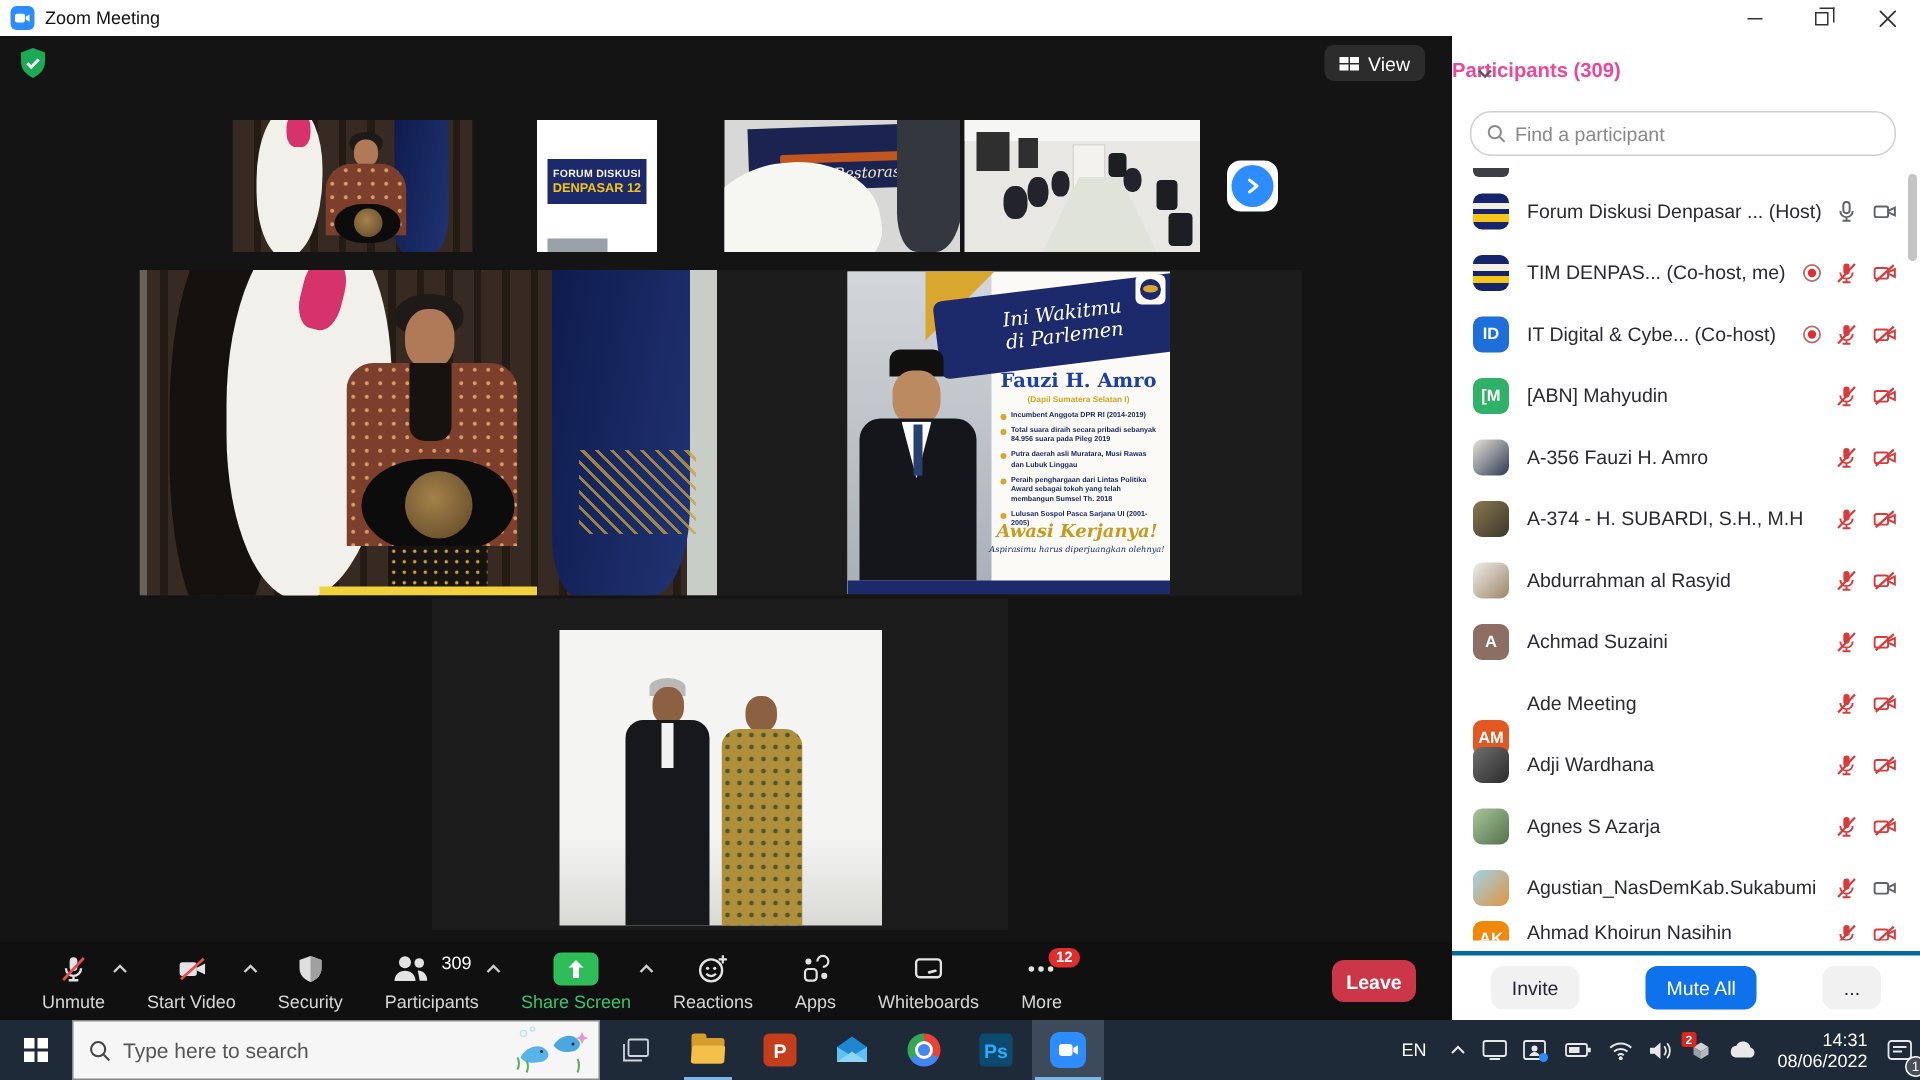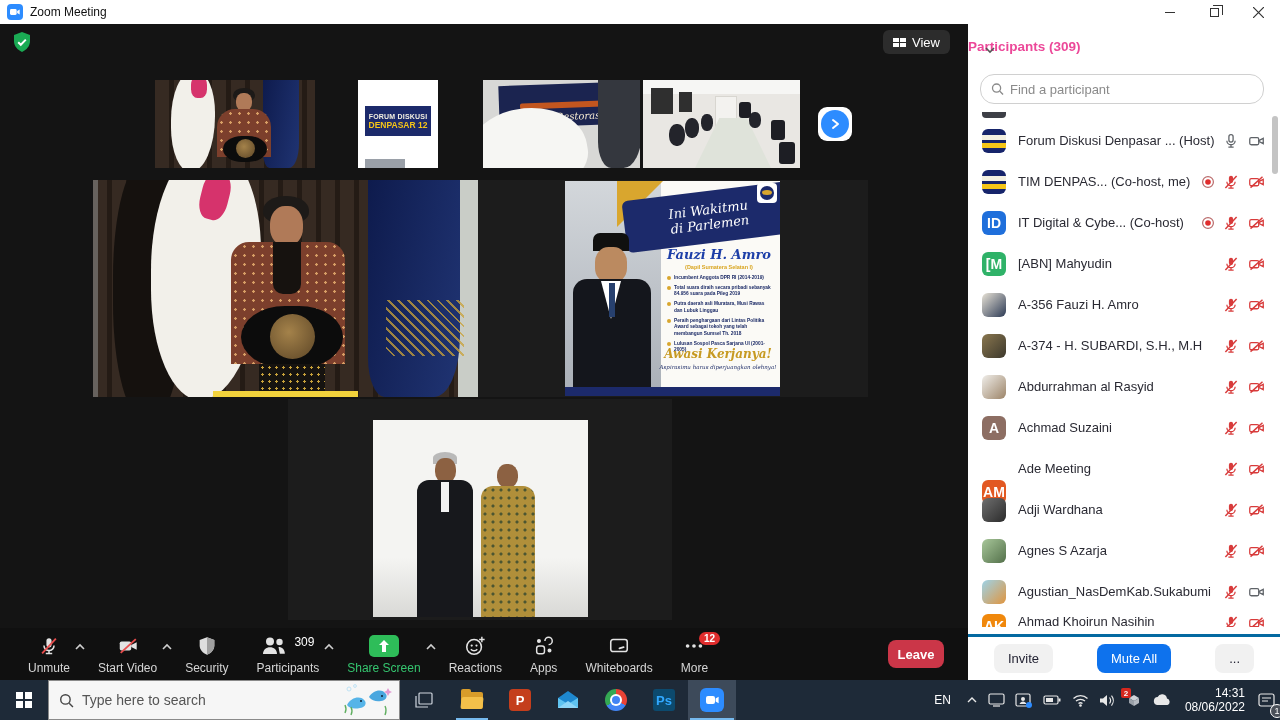--- a/index.html
+++ b/index.html
@@ -61,21 +61,21 @@
 .hdr-band{position:absolute;right:-14px;top:10px;width:170px;height:52px;background:#1c2a6b;transform:rotate(-7deg);border-radius:6px;display:flex;flex-direction:column;align-items:center;justify-content:center;color:#fff;font-family:"DejaVu Serif",serif;font-style:italic}
 .hdr-band .h1{font-size:13px}.hdr-band .h2{font-size:13px}
 .nasdem-logo{position:absolute;right:3px;top:2px;width:20px;height:20px;background:#fff;border-radius:4px;display:flex;align-items:center;justify-content:center}
 .nasdem-inner{width:14px;height:14px;border-radius:50%;background:#1c2a6b;position:relative}
 .nasdem-inner:before{content:"";position:absolute;left:2px;top:4px;width:10px;height:5px;border-radius:50%;background:#d9a62e}
 .peci{position:absolute;background:#10100f;border-radius:7px 7px 0 0}
 .pface{position:absolute;background:#bb8a60;border-radius:42%}
 .psuit{position:absolute;background:#14161c;border-radius:14px 14px 0 0}
 .pshirt{position:absolute;background:#fff;clip-path:polygon(0 0,100% 0,50% 100%)}
 .ptie{position:absolute;background:#27406e}
-.poster-name{position:absolute;left:96px;top:66px;width:116px;text-align:center;color:#1d3fa8;font-family:"DejaVu Serif",serif;font-style:italic;font-weight:bold;font-size:13px}
+.poster-name{position:absolute;left:96px;top:66px;width:116px;text-align:center;color:#1d3fa8;font-family:"DejaVu Serif",serif;font-weight:bold;font-size:13px}
 .poster-sub{position:absolute;left:96px;top:83px;width:116px;text-align:center;color:#d9a520;font-size:5.5px;font-weight:bold}
 .bullets{position:absolute;left:102px;top:94px;width:106px}
 .bullets .b{display:flex;gap:3px;margin-bottom:3.5px;color:#1b2a66;font-size:4.8px;font-weight:bold;line-height:1.35}
 .bullets .b:before{content:"";flex:0 0 4px;width:4px;height:4px;border-radius:50%;background:#d9a62e;margin-top:1px}
 .poster-script{position:absolute;left:94px;top:166px;width:118px;text-align:center;color:#c79a22;font-family:"DejaVu Serif",serif;font-style:italic;font-weight:bold;font-size:12px}
 .poster-tag{position:absolute;left:94px;top:183px;width:118px;text-align:center;color:#1b2a66;font-family:"DejaVu Serif",serif;font-style:italic;font-size:5.5px}
 .poster-bar{position:absolute;left:0;bottom:0;width:100%;height:9px;background:#1c2a6b}
 
 .photo2{position:absolute;left:85px;top:21px;width:215px;height:197px;background:linear-gradient(#f4f4f2 0 70%,#d9d9d6)}
 .m1hair{position:absolute;background:#b9b9b9;border-radius:50% 50% 0 0}
@@ -116,21 +116,21 @@
 .p-header .chev{position:absolute;left:16px;top:16px}
 .p-title{width:100%;text-align:left;font-size:13.5px;font-weight:bold;color:#ec4899}
 .p-search{margin:6px 16px 8px 12px;height:30px;border:1px solid #d0d0d0;border-radius:14px;display:flex;align-items:center;padding:0 10px;gap:6px}
 .p-search input{border:none;outline:none;background:transparent;font-size:13px;color:#333;width:100%}
 .p-search input::placeholder{color:#8a8a8a}
 .p-list{position:relative;flex:1;overflow:hidden;padding-right:8px}
 .sliver{position:relative;height:8px}
 .sliver .sl-av{position:absolute;left:14px;top:0;width:24px;height:6px;background:#3d3f46;border-radius:0 0 4px 4px}
 .prow{display:flex;align-items:center;height:41px;padding:0 6px 0 14px}
 .prow.clipped{height:15px;overflow:hidden;align-items:flex-start;padding-top:2px}
-.avatar{flex:0 0 24px;width:24px;height:24px;border-radius:6px;color:#fff;font-size:14px;font-weight:bold;display:flex;align-items:center;justify-content:center;overflow:hidden}
+.avatar{flex:0 0 24px;width:24px;height:24px;border-radius:6px;color:#fff;font-size:11px;font-weight:bold;display:flex;align-items:center;justify-content:center;overflow:hidden}
 .avatar.logo-av{background:linear-gradient(#16246b 0 26%,#f3f0e2 26% 44%,#16246b 44% 58%,#f5c518 58% 78%,#16246b 78%)}
 .pname{margin-left:12px;flex:1;font-size:13px;color:#2a2a33;white-space:nowrap;overflow:hidden;text-overflow:ellipsis}
 .picons{display:flex;align-items:center;gap:7px;margin-left:6px}
 .picons span{display:inline-flex}
 .p-footer{border-top:3px solid #0369a1;height:46px;display:flex;align-items:center;justify-content:center;gap:44px}
 .btn-soft{background:#f1f1f1;border:none;border-radius:8px;padding:7px 14px;font-size:13px;color:#232333}
 .btn-primary{background:#0e72ed;border:none;border-radius:8px;padding:7px 14px;font-size:13px;color:#fff}
 .sb-thumb{position:absolute;right:2px;top:3px;width:6px;height:58px;background:#c4c4c4;border-radius:3px}
 
 .taskbar{position:absolute;top:680px;left:0;width:1280px;height:40px;background:#1e2a38;display:flex;align-items:stretch;color:#fff;z-index:30}

